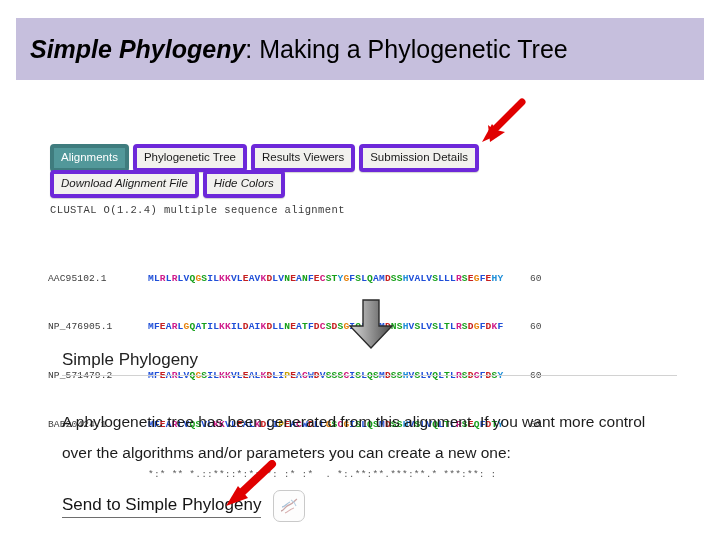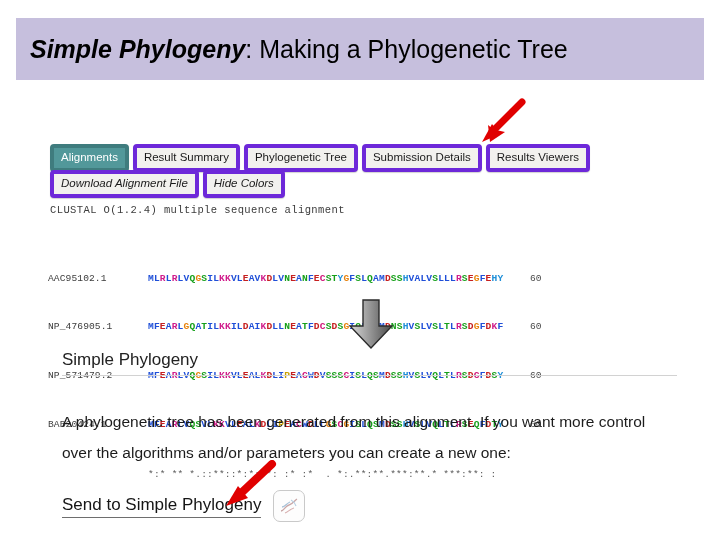--- a/index.html
+++ b/index.html
@@ -213,24 +213,23 @@
 <div id="title-banner">
   <div id="title-text">
     <span class="em">Simple Phylogeny</span><span class="rest">: Making a Phylogenetic Tree</span>
   </div>
 </div>
 
 <div id="panel">
 
   <div class="btn-row" id="tab-row">
     <div class="tab-btn active">Alignments</div>
-    <div class="tab-btn">Result Summary</div>
     <div class="tab-btn">Phylogenetic Tree</div>
+    <div class="tab-btn">Results Viewers</div>
     <div class="tab-btn">Submission Details</div>
-    <div class="tab-btn">Results Viewers</div>
   </div>
 
   <div class="btn-row" id="action-row">
     <div class="action-btn">Download Alignment File</div>
     <div class="action-btn">Hide Colors</div>
   </div>
 
   <div id="clustal-header">CLUSTAL O(1.2.4) multiple sequence alignment</div>
 
   <div id="alignment">

